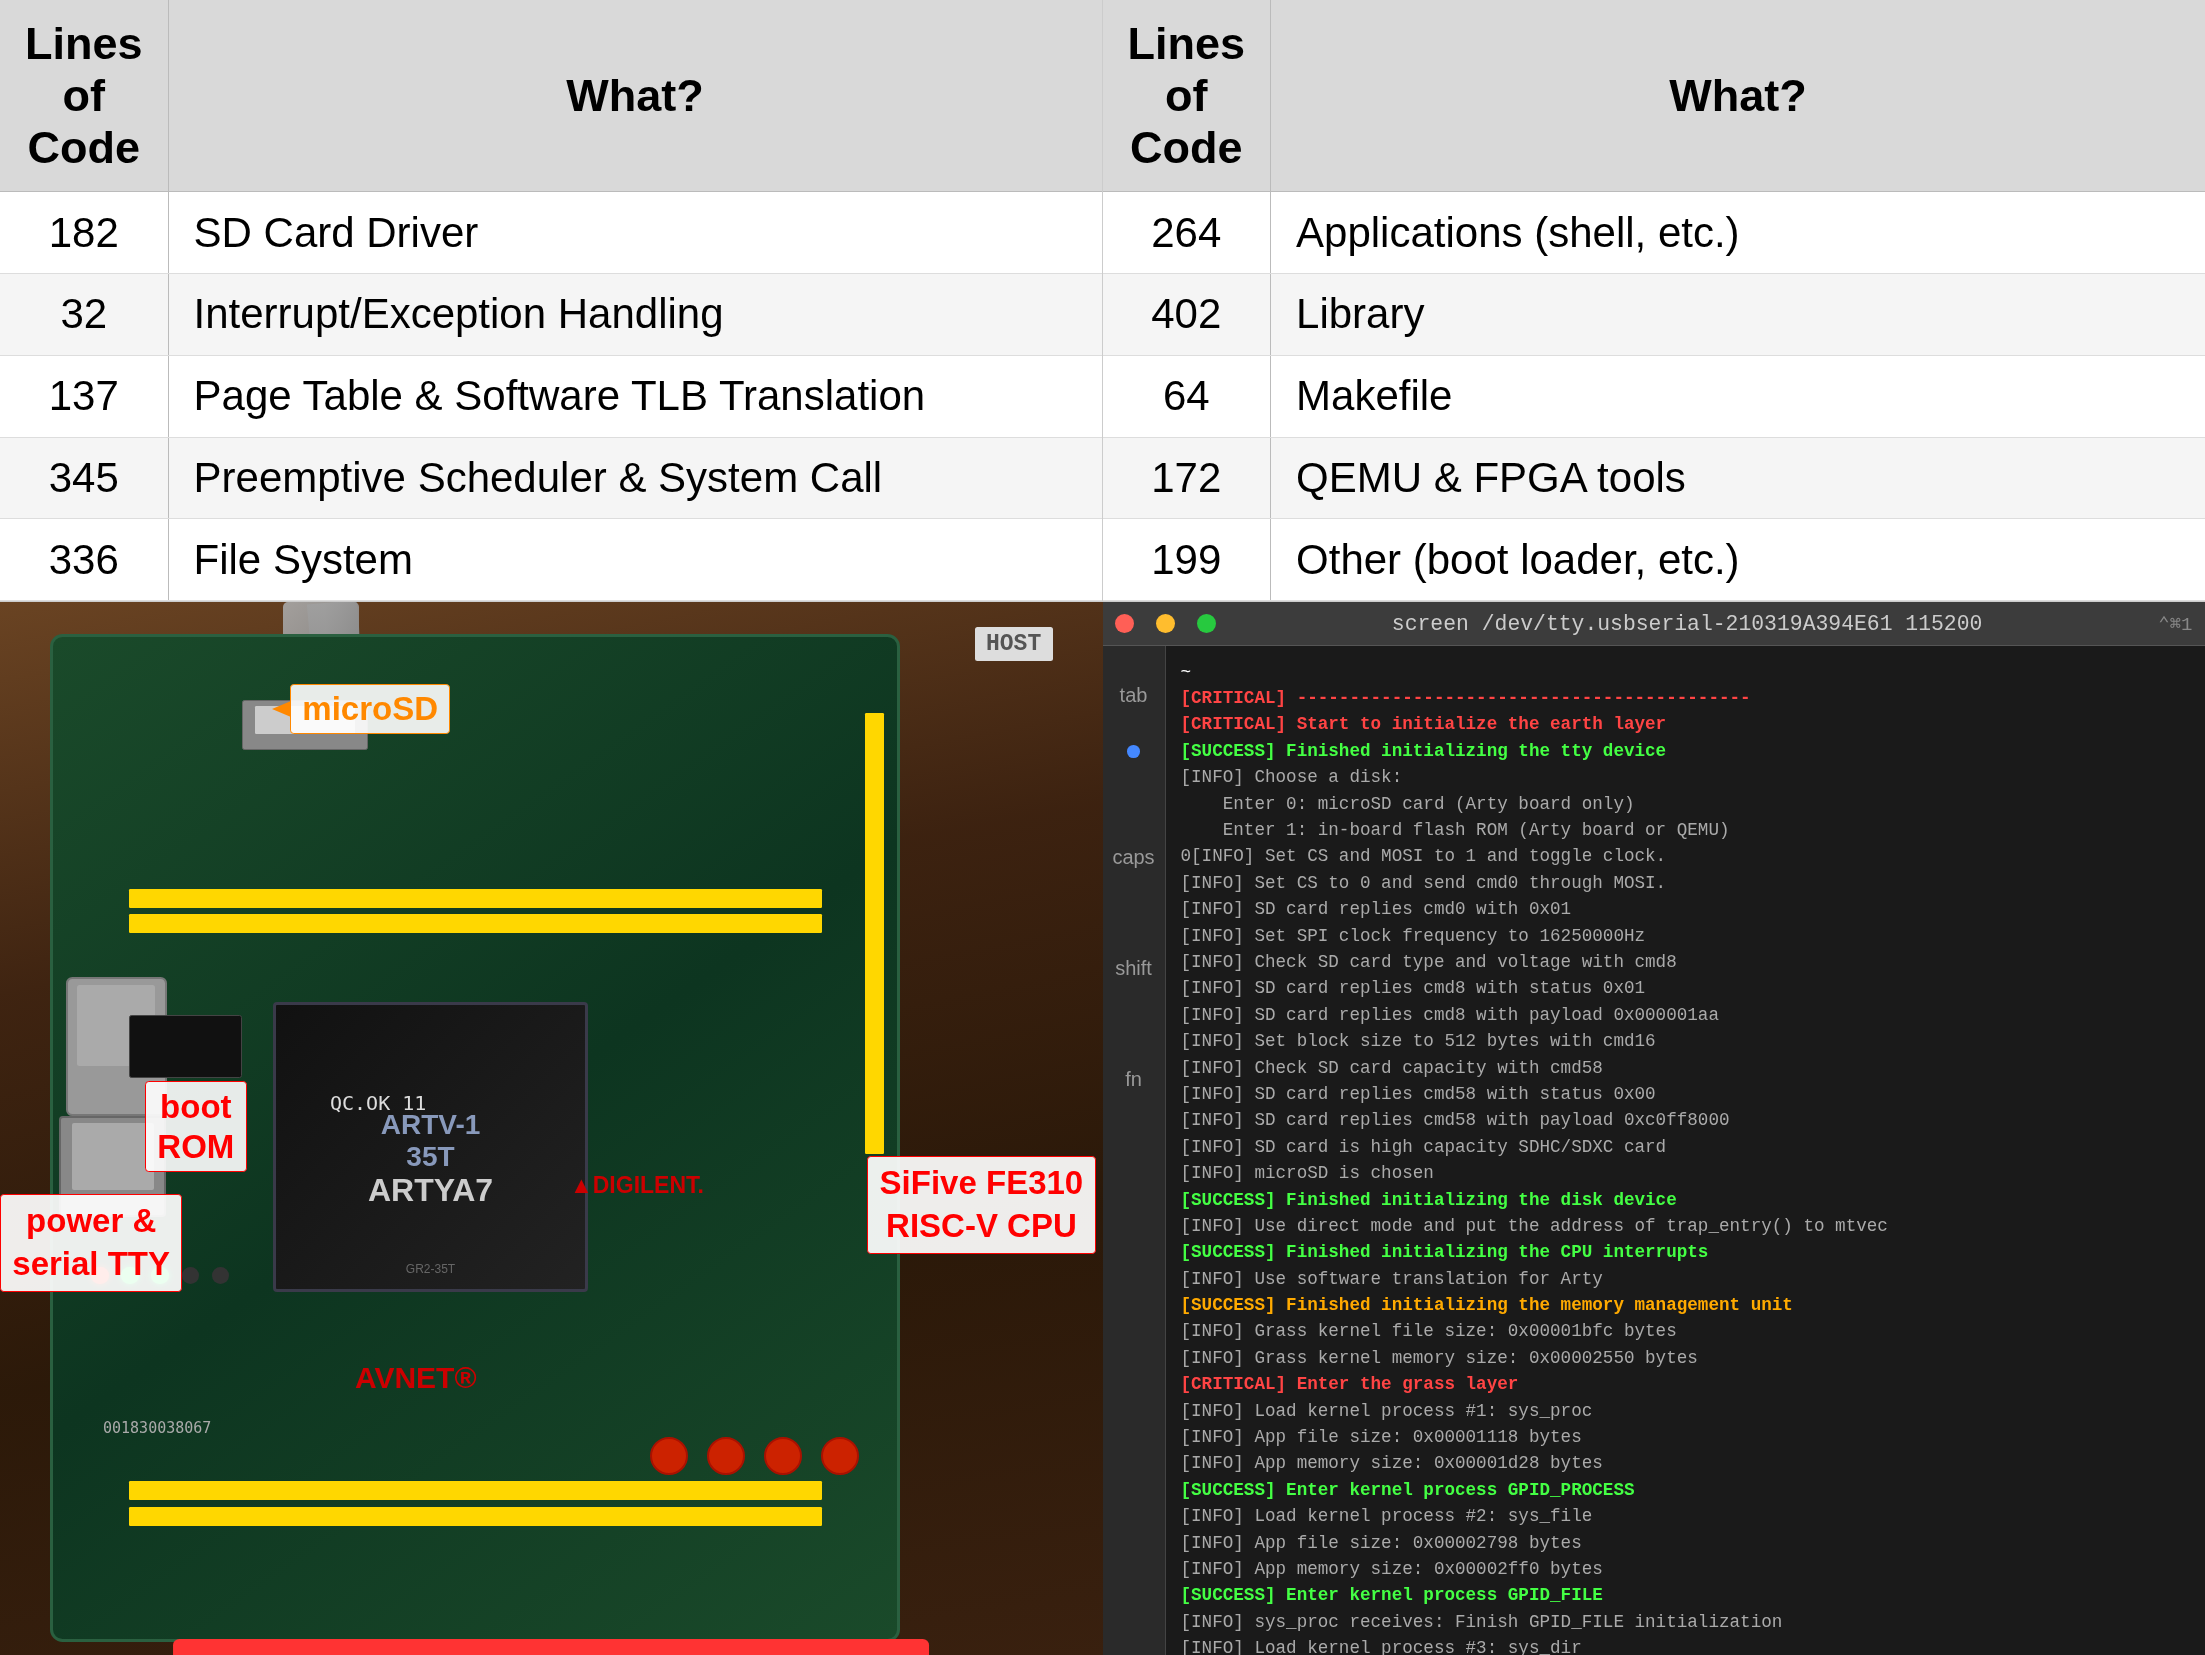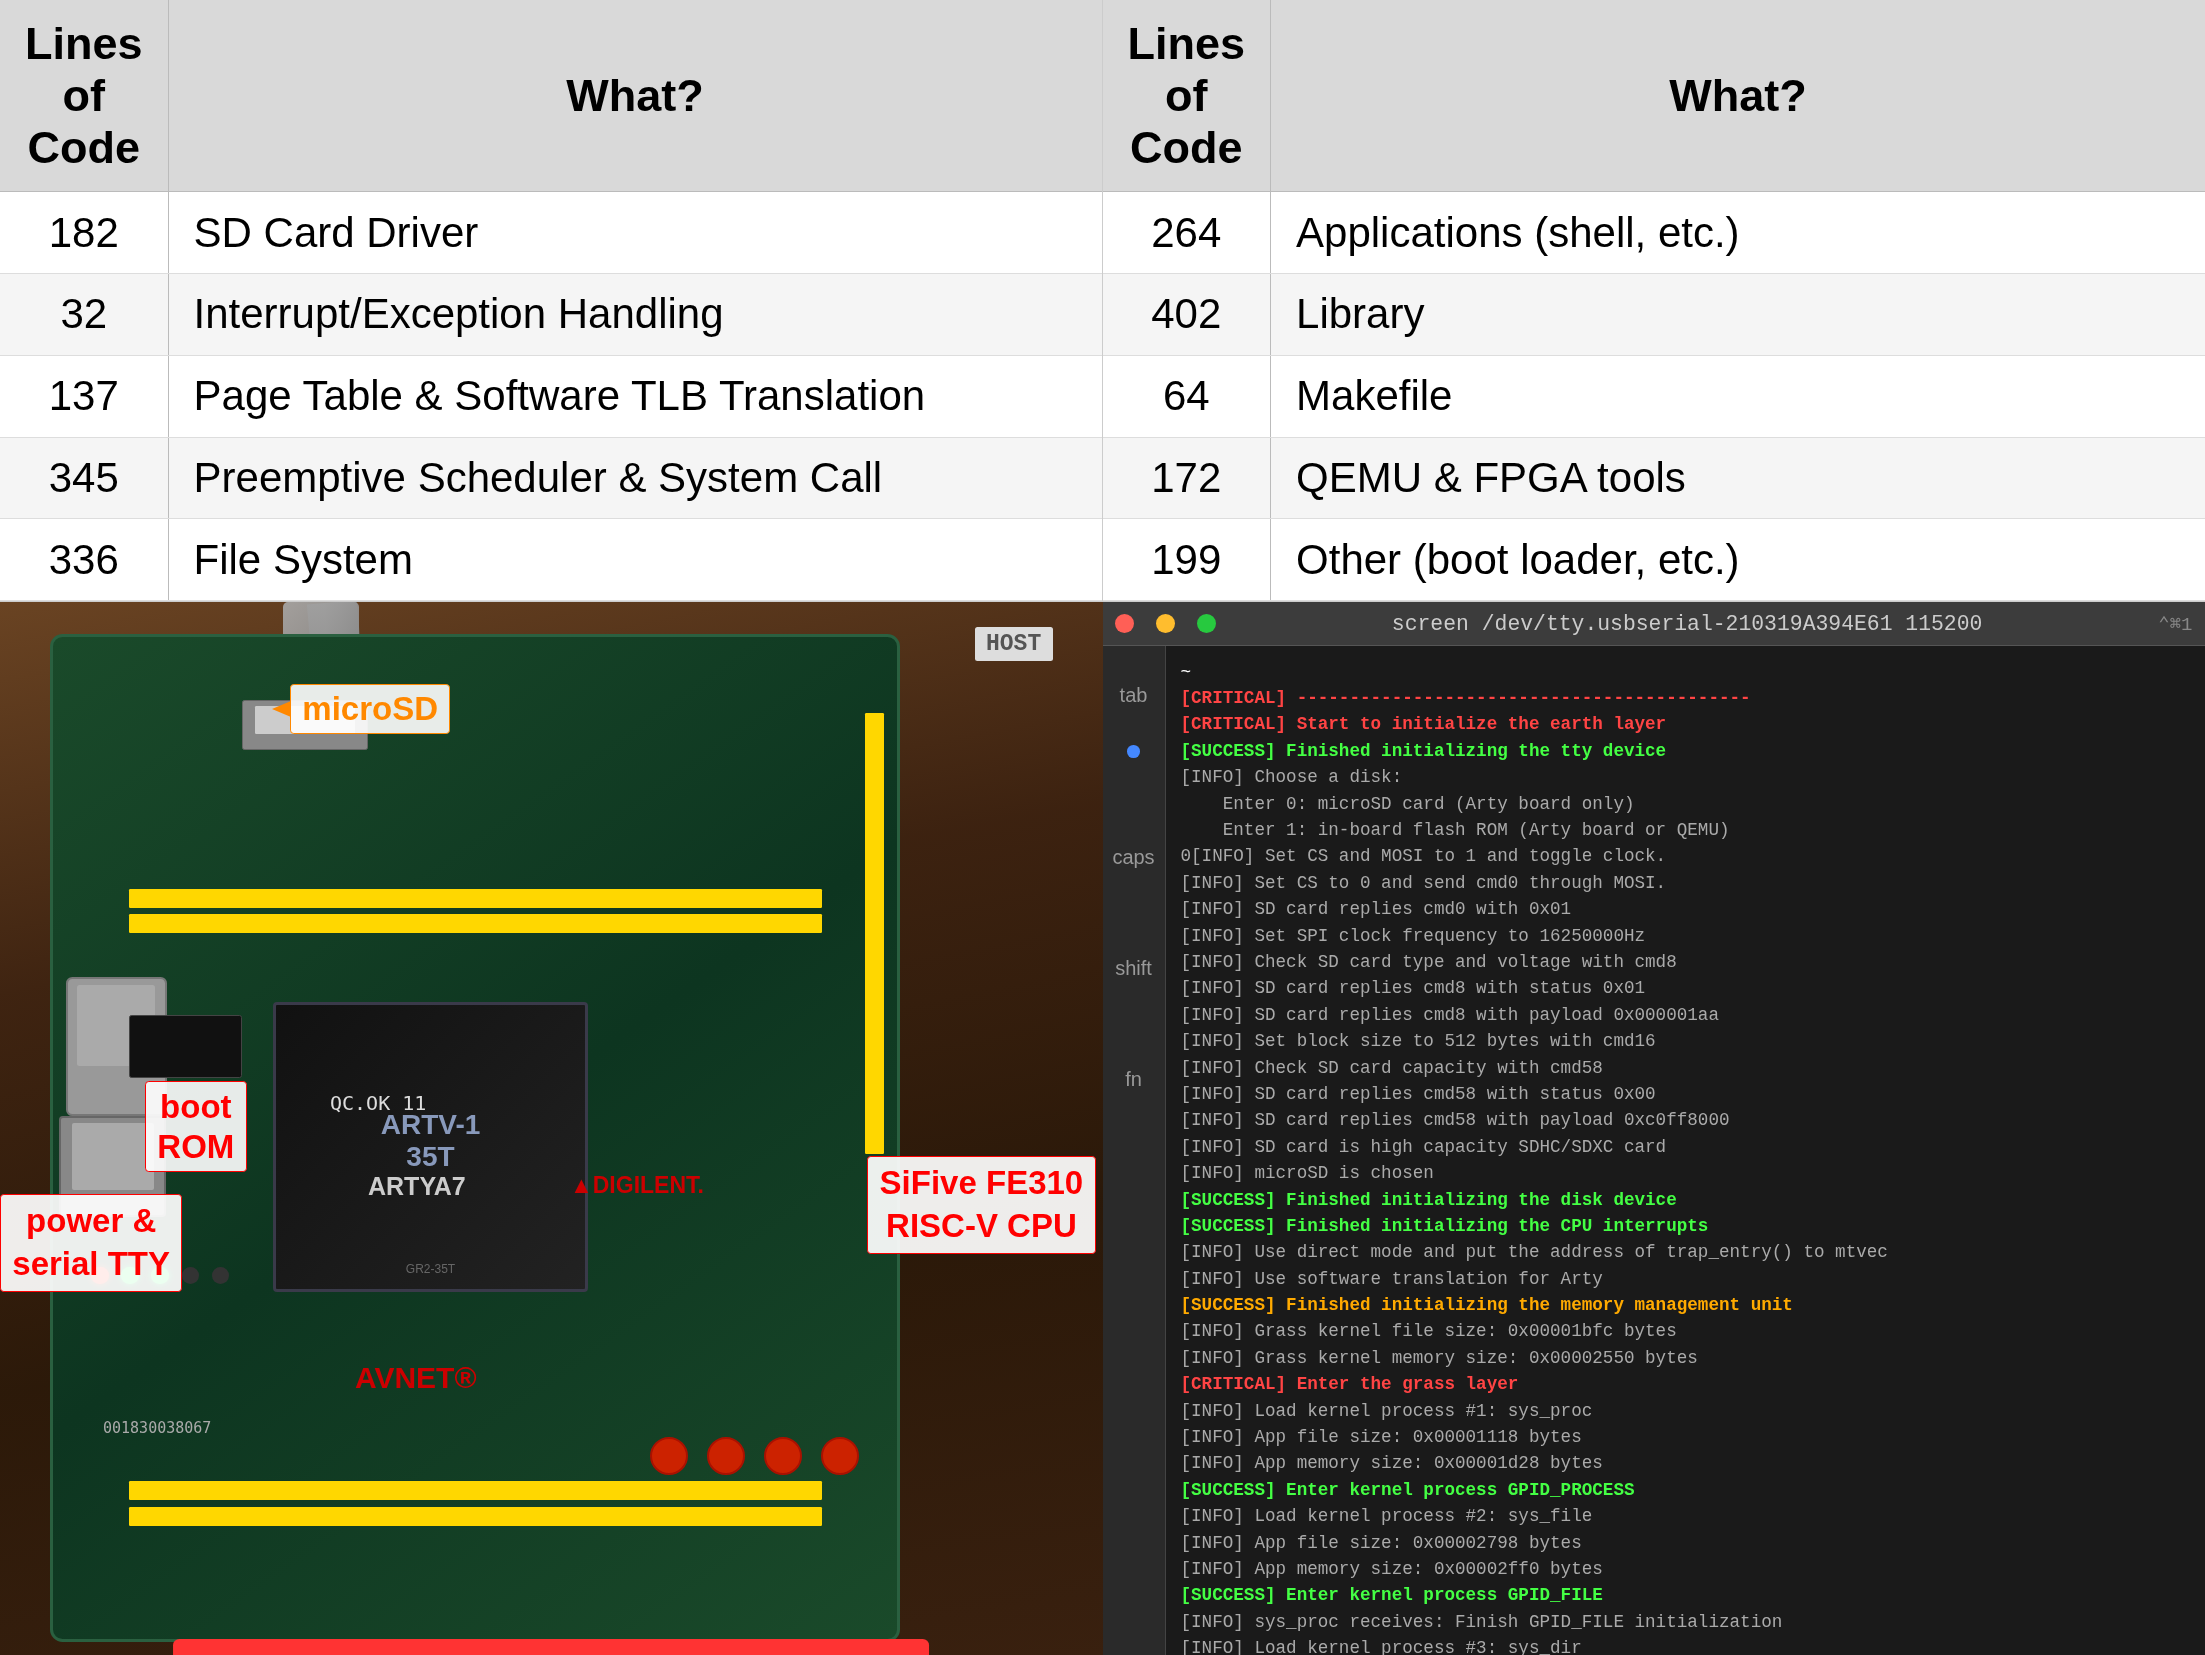--- a/index.html
+++ b/index.html
@@ -278,21 +278,21 @@
       font-size: 20px;
       font-family: monospace;
       text-align: center;
     }
 
     .board-name-label {
       position: absolute;
       top: 535px;
       left: 315px;
       color: #ccc;
-      font-size: 25px;
+      font-size: 32px;
       font-weight: bold;
       font-family: Arial, sans-serif;
     }
 
     .digilent-label {
       position: absolute;
       top: 535px;
       left: 517px;
       color: #cc0000;
       font-size: 23px;
@@ -528,22 +528,22 @@
         <span class="t-line t-info">[INFO] Check SD card type and voltage with cmd8</span>
         <span class="t-line t-info">[INFO] SD card replies cmd8 with status 0x01</span>
         <span class="t-line t-info">[INFO] SD card replies cmd8 with payload 0x000001aa</span>
         <span class="t-line t-info">[INFO] Set block size to 512 bytes with cmd16</span>
         <span class="t-line t-info">[INFO] Check SD card capacity with cmd58</span>
         <span class="t-line t-info">[INFO] SD card replies cmd58 with status 0x00</span>
         <span class="t-line t-info">[INFO] SD card replies cmd58 with payload 0xc0ff8000</span>
         <span class="t-line t-info">[INFO] SD card is high capacity SDHC/SDXC card</span>
         <span class="t-line t-info">[INFO] microSD is chosen</span>
         <span class="t-line t-success">[SUCCESS] Finished initializing the disk device</span>
+        <span class="t-line t-info">[INFO] Use direct mode and put the address of trap_entry() to mtvec</span>
         <span class="t-line t-success">[SUCCESS] Finished initializing the CPU interrupts</span>
-        <span class="t-line t-info">[INFO] Use direct mode and put the address of trap_entry() to mtvec</span>
         <span class="t-line t-info">[INFO] Use software translation for Arty</span>
         <span class="t-line t-warning">[SUCCESS] Finished initializing the memory management unit</span>
         <span class="t-line t-info">[INFO] Grass kernel file size: 0x00001bfc bytes</span>
         <span class="t-line t-info">[INFO] Grass kernel memory size: 0x00002550 bytes</span>
         <span class="t-line t-critical">[CRITICAL] Enter the grass layer</span>
         <span class="t-line t-info">[INFO] Load kernel process #1: sys_proc</span>
         <span class="t-line t-info">[INFO] App file size: 0x00001118 bytes</span>
         <span class="t-line t-info">[INFO] App memory size: 0x00001d28 bytes</span>
         <span class="t-line t-success">[SUCCESS] Enter kernel process GPID_PROCESS</span>
         <span class="t-line t-info">[INFO] Load kernel process #2: sys_file</span>

